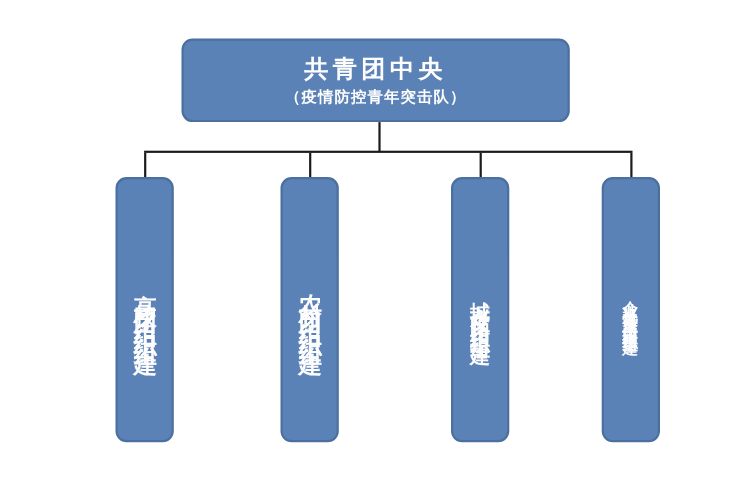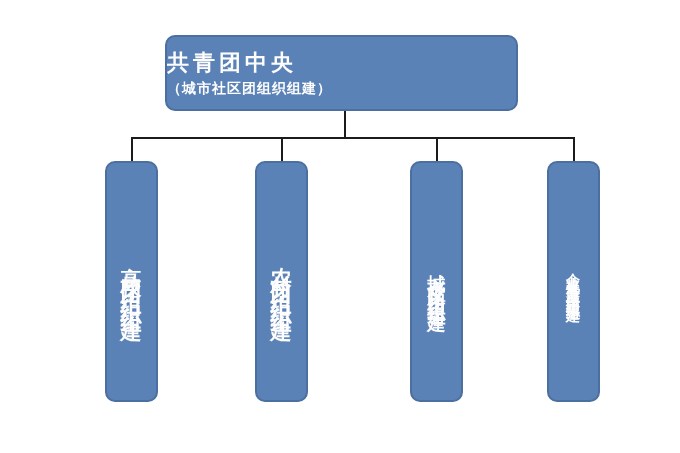--- a/index.html
+++ b/index.html
@@ -16,21 +16,21 @@
     background: var(--box-fill, #5b82b6);
     border: 2px solid var(--box-border, #4b6f9e);
     border-radius: 10px;
     box-sizing: border-box;
     color: var(--text, #ffffff);
   }
   .root-box {
     left: 165px; top: 35px;
     width: 353px; height: 76px;
     display: flex; flex-direction: column;
-    align-items: flex-start; justify-content: center;
+    align-items: center; justify-content: center;
     gap: 7px;
   }
   .root-title {
     font-size: 22px;
     font-weight: 700;
     letter-spacing: 4px;
     line-height: 1;
   }
   .root-subtitle {
     font-size: 14px;
@@ -65,21 +65,21 @@
   .branch-2 .label { font-size: 18px; letter-spacing: 5px; }
   .branch-3 .label { font-size: 14px; letter-spacing: 3px; }
 </style>
 </head>
 <body>
 
 <div class="canvas">
 
   <div class="box root-box">
     <div class="root-title">共青团中央</div>
-    <div class="root-subtitle">（城市社区团组织组建）</div>
+    <div class="root-subtitle">（疫情防控青年突击队）</div>
   </div>
 
   <div class="connector stem"></div>
   <div class="connector hbar"></div>
   <div class="connector drop drop-0"></div>
   <div class="connector drop drop-1"></div>
   <div class="connector drop drop-2"></div>
   <div class="connector drop drop-3"></div>
 
   <div class="box branch branch-0">

